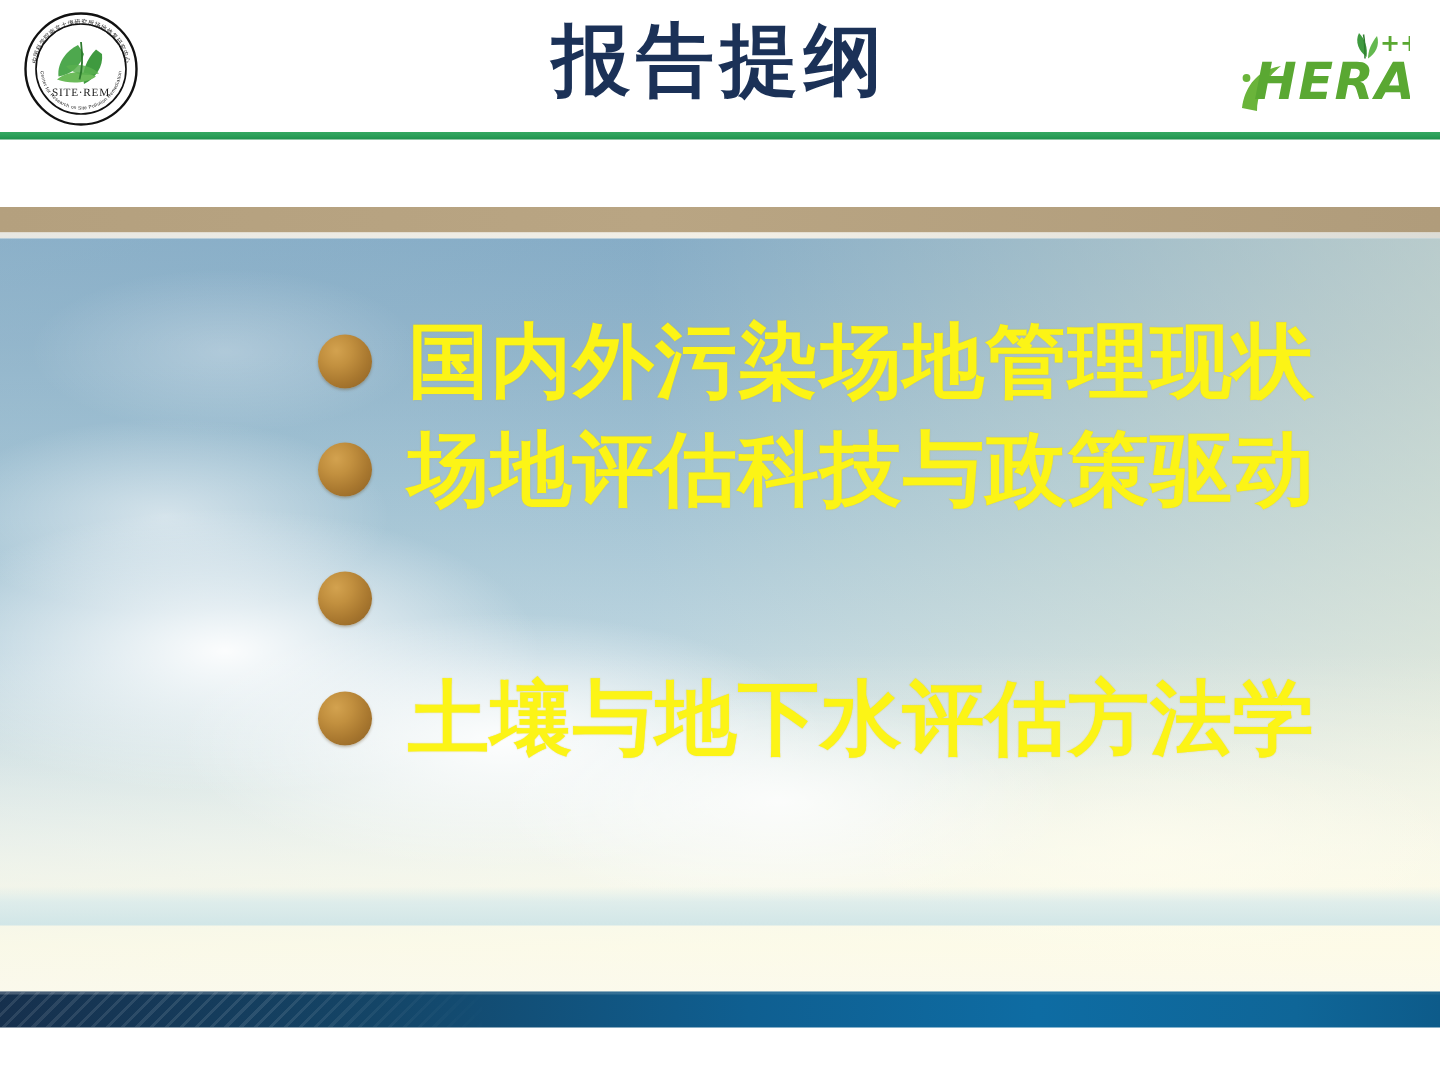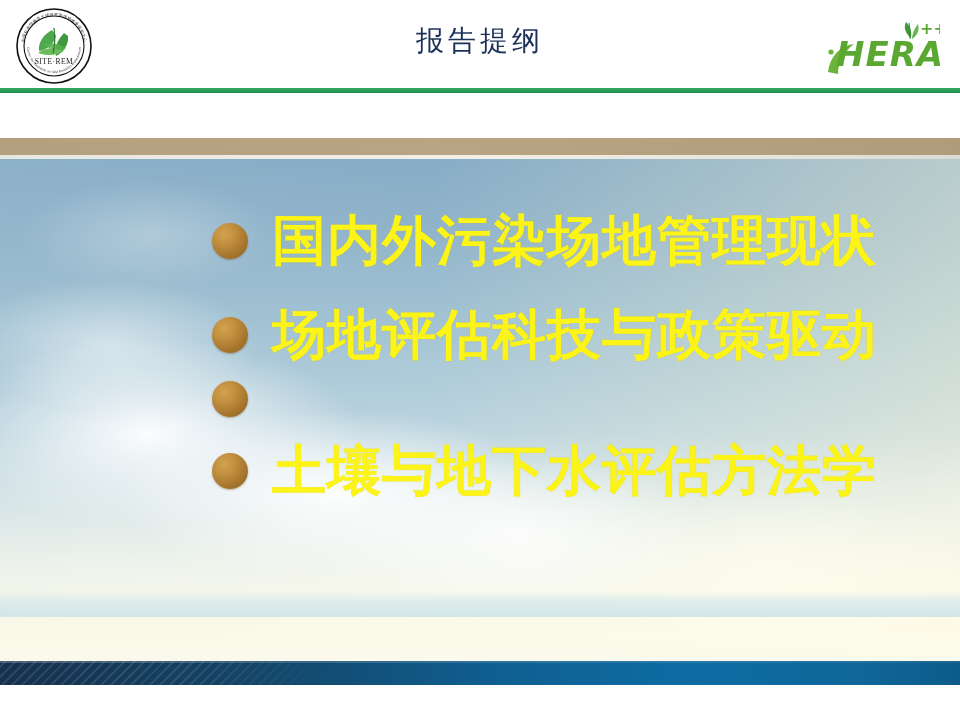--- a/index.html
+++ b/index.html
@@ -38,22 +38,22 @@
     height: 80px;
   }
 
   .slide-title {
     position: absolute;
     left: 0;
     top: 12px;
     width: 960px;
     text-align: center;
     font-family: "DejaVu Sans", "Liberation Sans", sans-serif;
-    font-size: 28px;
-    font-weight: normal;
+    font-size: 52px;
+    font-weight: bold;
     letter-spacing: 4px;
     color: #1b3157;
     line-height: 58px;
     white-space: nowrap;
   }
 
   .hera-logo {
     position: absolute;
     right: 20px;
     top: 12px;
@@ -282,30 +282,30 @@
     <div class="horizon"></div>
   </div>
 
   <div class="bullets">
 
     <div class="bullet-row" style="top:54px;">
       <span class="bullet-dot"></span>
       <span class="bullet-text t-yellow">国内外污染场地管理现状</span>
     </div>
 
-    <div class="bullet-row" style="top:148px;">
+    <div class="bullet-row" style="top:126px;">
       <span class="bullet-dot"></span>
       <span class="bullet-text t-yellow">场地评估科技与政策驱动</span>
     </div>
 
     <div class="bullet-row" style="top:212px;">
       <span class="bullet-dot"></span>
     </div>
 
-    <div class="bullet-row" style="top:284px;">
+    <div class="bullet-row" style="top:292px;">
       <span class="bullet-dot"></span>
       <span class="bullet-text t-yellow">土壤与地下水评估方法学</span>
     </div>
 
 
   </div>
 
   <div class="footer-bar"></div>
   <div class="footer-hatch"></div>
   <div class="footer-top-line"></div>

